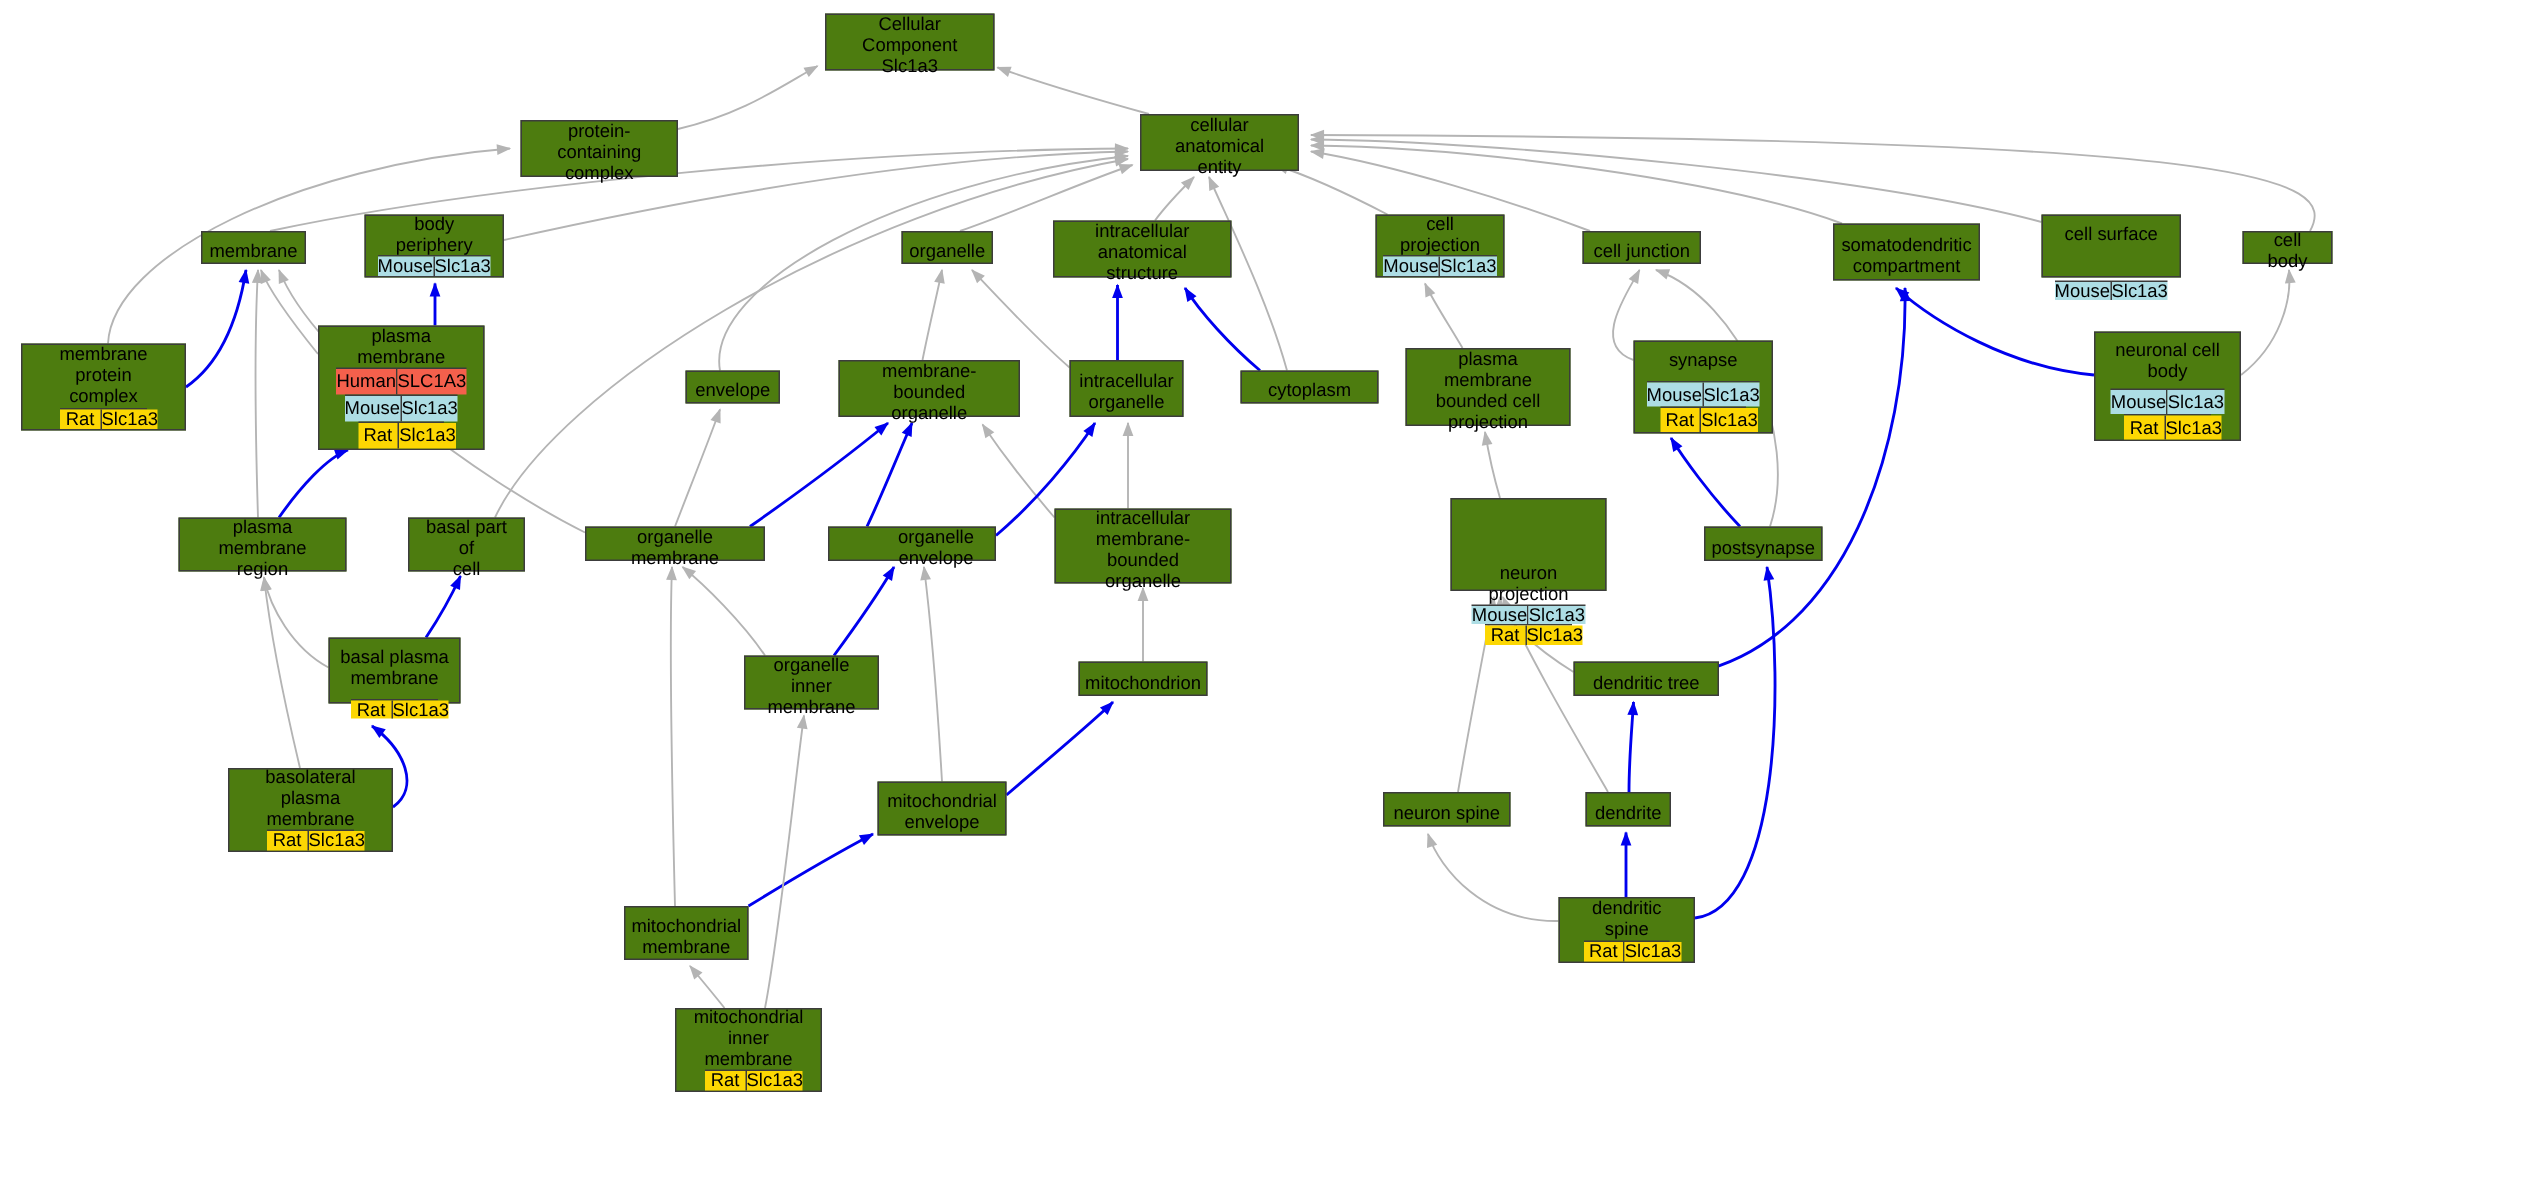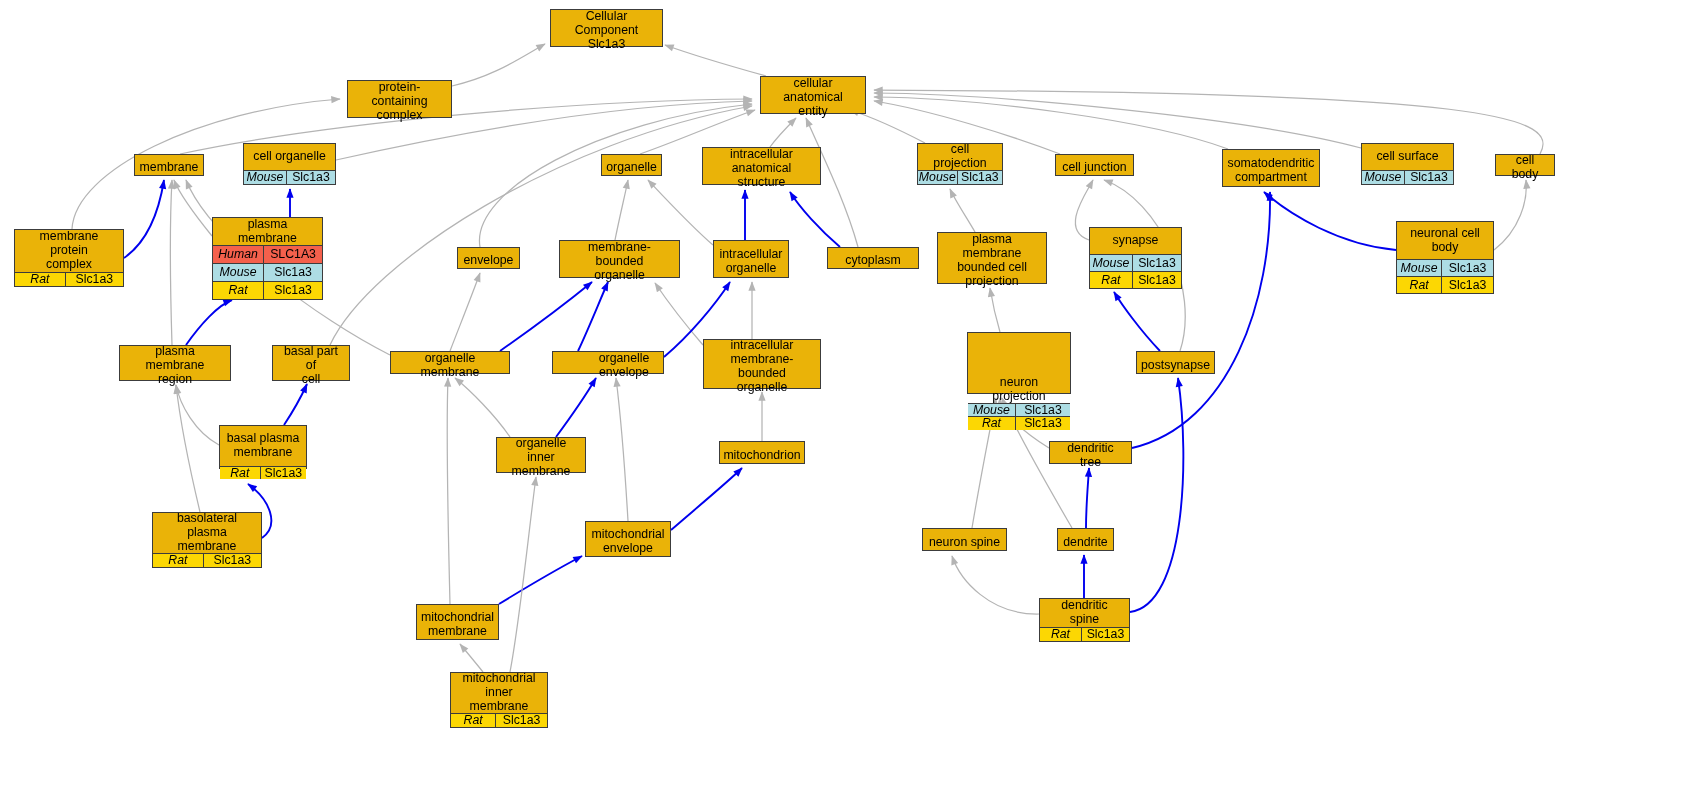--- a/index.html
+++ b/index.html
@@ -1,27 +1,27 @@
 <!DOCTYPE html>
 <html><head>
 <meta charset="utf-8">
 <style>
   html,body{margin:0;padding:0;background:#ffffff;}
   #canvas{position:relative;width:1689px;height:795px;overflow:hidden;
           font-family:"Liberation Sans","DejaVu Sans",sans-serif;background:#fff;}
   #edges{position:absolute;left:0;top:0;width:1689px;height:795px;pointer-events:none;}
-  .node{position:absolute;box-sizing:border-box;border:1.6px solid #3c3c3c;background:#eab308;
-        display:flex;flex-direction:column;z-index:5;}
+  .node{position:absolute;box-sizing:border-box;border:1.6px solid #3c3c3c;background:#4d7c0f;
+        display:flex;flex-direction:column;z-index:5;align-items:center;}
   .node .title{flex:0 0 auto;display:flex;align-items:center;justify-content:center;
         text-align:center;font-size:12.3px;color:#000;line-height:1.12;padding:2px 5px;
         white-space:pre-line;}
   .annrow{display:flex;border-top:1.3px solid #3c3c3c;height:20px;align-items:stretch;}
   .annrow .sp,.annrow .gn{display:flex;align-items:center;justify-content:center;
         font-size:12.3px;color:#000;line-height:1;}
-  .annrow .sp{flex:0 0 46%;border-right:1.3px solid #3c3c3c;font-style:italic;}
+  .annrow .sp{flex:0 0 46%;border-right:1.3px solid #3c3c3c;}
   .annrow .gn{flex:1 1 auto;}
   .sp-human,.gn-human{background:#f4604c;}
   .sp-mouse,.gn-mouse{background:#addde4;}
   .sp-rat,.gn-rat{background:#fcd703;}
 </style>
 </head>
 <body>
 
 <div id="canvas">
   <svg id="edges" viewBox="0 0 1689 795" xmlns="http://www.w3.org/2000/svg">
@@ -105,21 +105,21 @@
 complex</div>
       </div>
       <div class="node" style="left: 760px; top: 76px; width: 106px; height: 38px;">
         <div class="title" style="height: 38px;">cellular anatomical
 entity</div>
       </div>
       <div class="node" style="left: 134px; top: 154px; width: 70px; height: 22px;">
         <div class="title" style="height: 22px;">membrane</div>
       </div>
       <div class="node" style="left: 243px; top: 143px; width: 93px; height: 42px;">
-        <div class="title" style="height: 22px;">cell organelle</div>
+        <div class="title" style="height: 22px;">body periphery</div>
         <div class="annrow">
           <div class="sp sp-mouse">Mouse</div>
           <div class="gn gn-mouse">Slc1a3</div>
         </div>
       </div>
       <div class="node" style="left: 601px; top: 154px; width: 61px; height: 22px;">
         <div class="title" style="height: 22px;">organelle</div>
       </div>
       <div class="node" style="left: 702px; top: 147px; width: 119px; height: 38px;">
         <div class="title" style="height: 38px;">intracellular
@@ -132,21 +132,21 @@
           <div class="gn gn-mouse">Slc1a3</div>
         </div>
       </div>
       <div class="node" style="left: 1055px; top: 154px; width: 79px; height: 22px;">
         <div class="title" style="height: 22px;">cell junction</div>
       </div>
       <div class="node" style="left: 1222px; top: 149px; width: 98px; height: 38px;">
         <div class="title" style="height: 38px;">somatodendritic
 compartment</div>
       </div>
-      <div class="node" style="left: 1361px; top: 143px; width: 93px; height: 42px;">
+      <div class="node" style="left: 1361px; top: 143px; width: 93px; height: 42px; gap: 17px;">
         <div class="title" style="height: 22px;">cell surface</div>
         <div class="annrow">
           <div class="sp sp-mouse">Mouse</div>
           <div class="gn gn-mouse">Slc1a3</div>
         </div>
       </div>
       <div class="node" style="left: 1495px; top: 154px; width: 60px; height: 22px;">
         <div class="title" style="height: 22px;">cell body</div>
       </div>
       <div class="node" style="left: 14px; top: 229px; width: 110px; height: 58px;">
@@ -255,21 +255,21 @@
           <div class="gn gn-rat">Slc1a3</div>
         </div>
       </div>
       <div class="node" style="left: 496px; top: 437px; width: 90px; height: 36px;">
         <div class="title" style="height: 36px;">organelle inner
 membrane</div>
       </div>
       <div class="node" style="left: 719px; top: 441px; width: 86px; height: 23px;">
         <div class="title" style="height: 23px;">mitochondrion</div>
       </div>
-      <div class="node" style="left: 1049px; top: 441px; width: 83px; height: 23px;">
+      <div class="node" style="left: 1049px; top: 441px; width: 97px; height: 23px;">
         <div class="title" style="height: 23px;">dendritic tree</div>
       </div>
       <div class="node" style="left: 152px; top: 512px; width: 110px; height: 56px;">
         <div class="title" style="height: 36px;">basolateral
 plasma membrane</div>
         <div class="annrow">
           <div class="sp sp-rat">Rat</div>
           <div class="gn gn-rat">Slc1a3</div>
         </div>
       </div>

